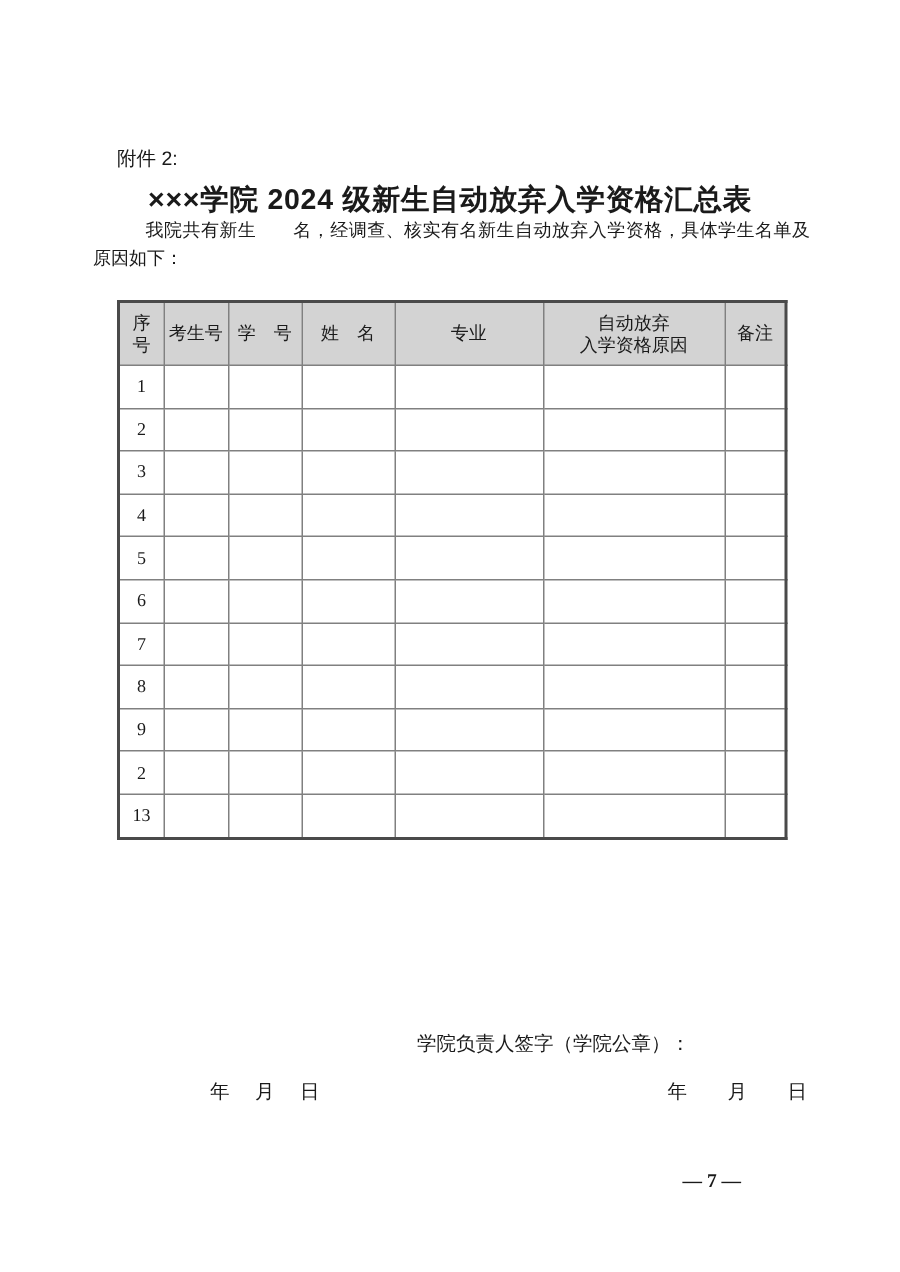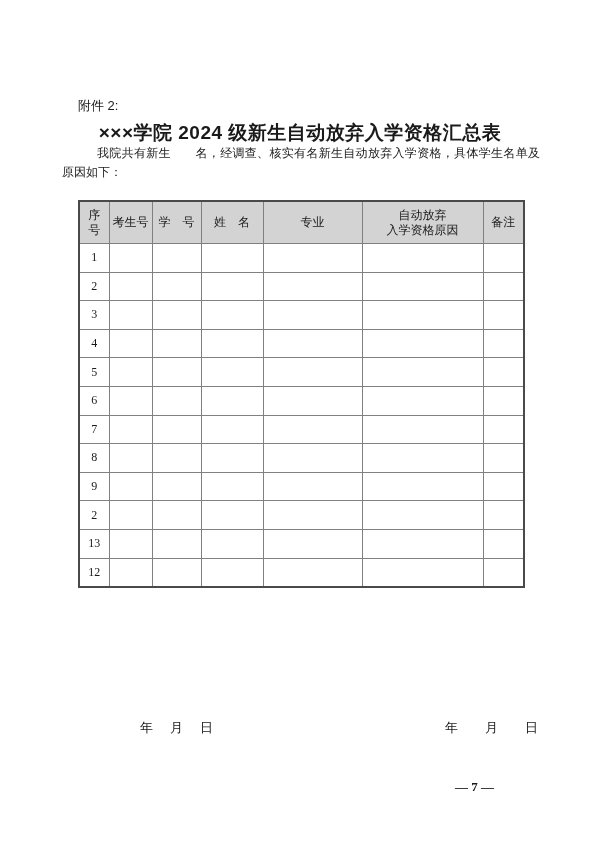--- a/index.html
+++ b/index.html
@@ -237,33 +237,25 @@
         </tr>
         <tr>
           <td>13</td>
           <td></td>
           <td></td>
           <td></td>
           <td></td>
           <td></td>
           <td></td>
         </tr>
-        <tr>
-          <td>12</td>
-          <td></td>
-          <td></td>
-          <td></td>
-          <td></td>
-          <td></td>
-          <td></td>
-        </tr>
       </tbody>
   </table>
 
 
+  <div class="sig-head">学院负责人签字（学院公章）：</div>
 
   <div class="date-left">年　月　日</div>
 
   <div class="date-right">年　月　日</div>
 
   <div class="page-number">— 7 —</div>
 
 </div>
 
 </body></html>

